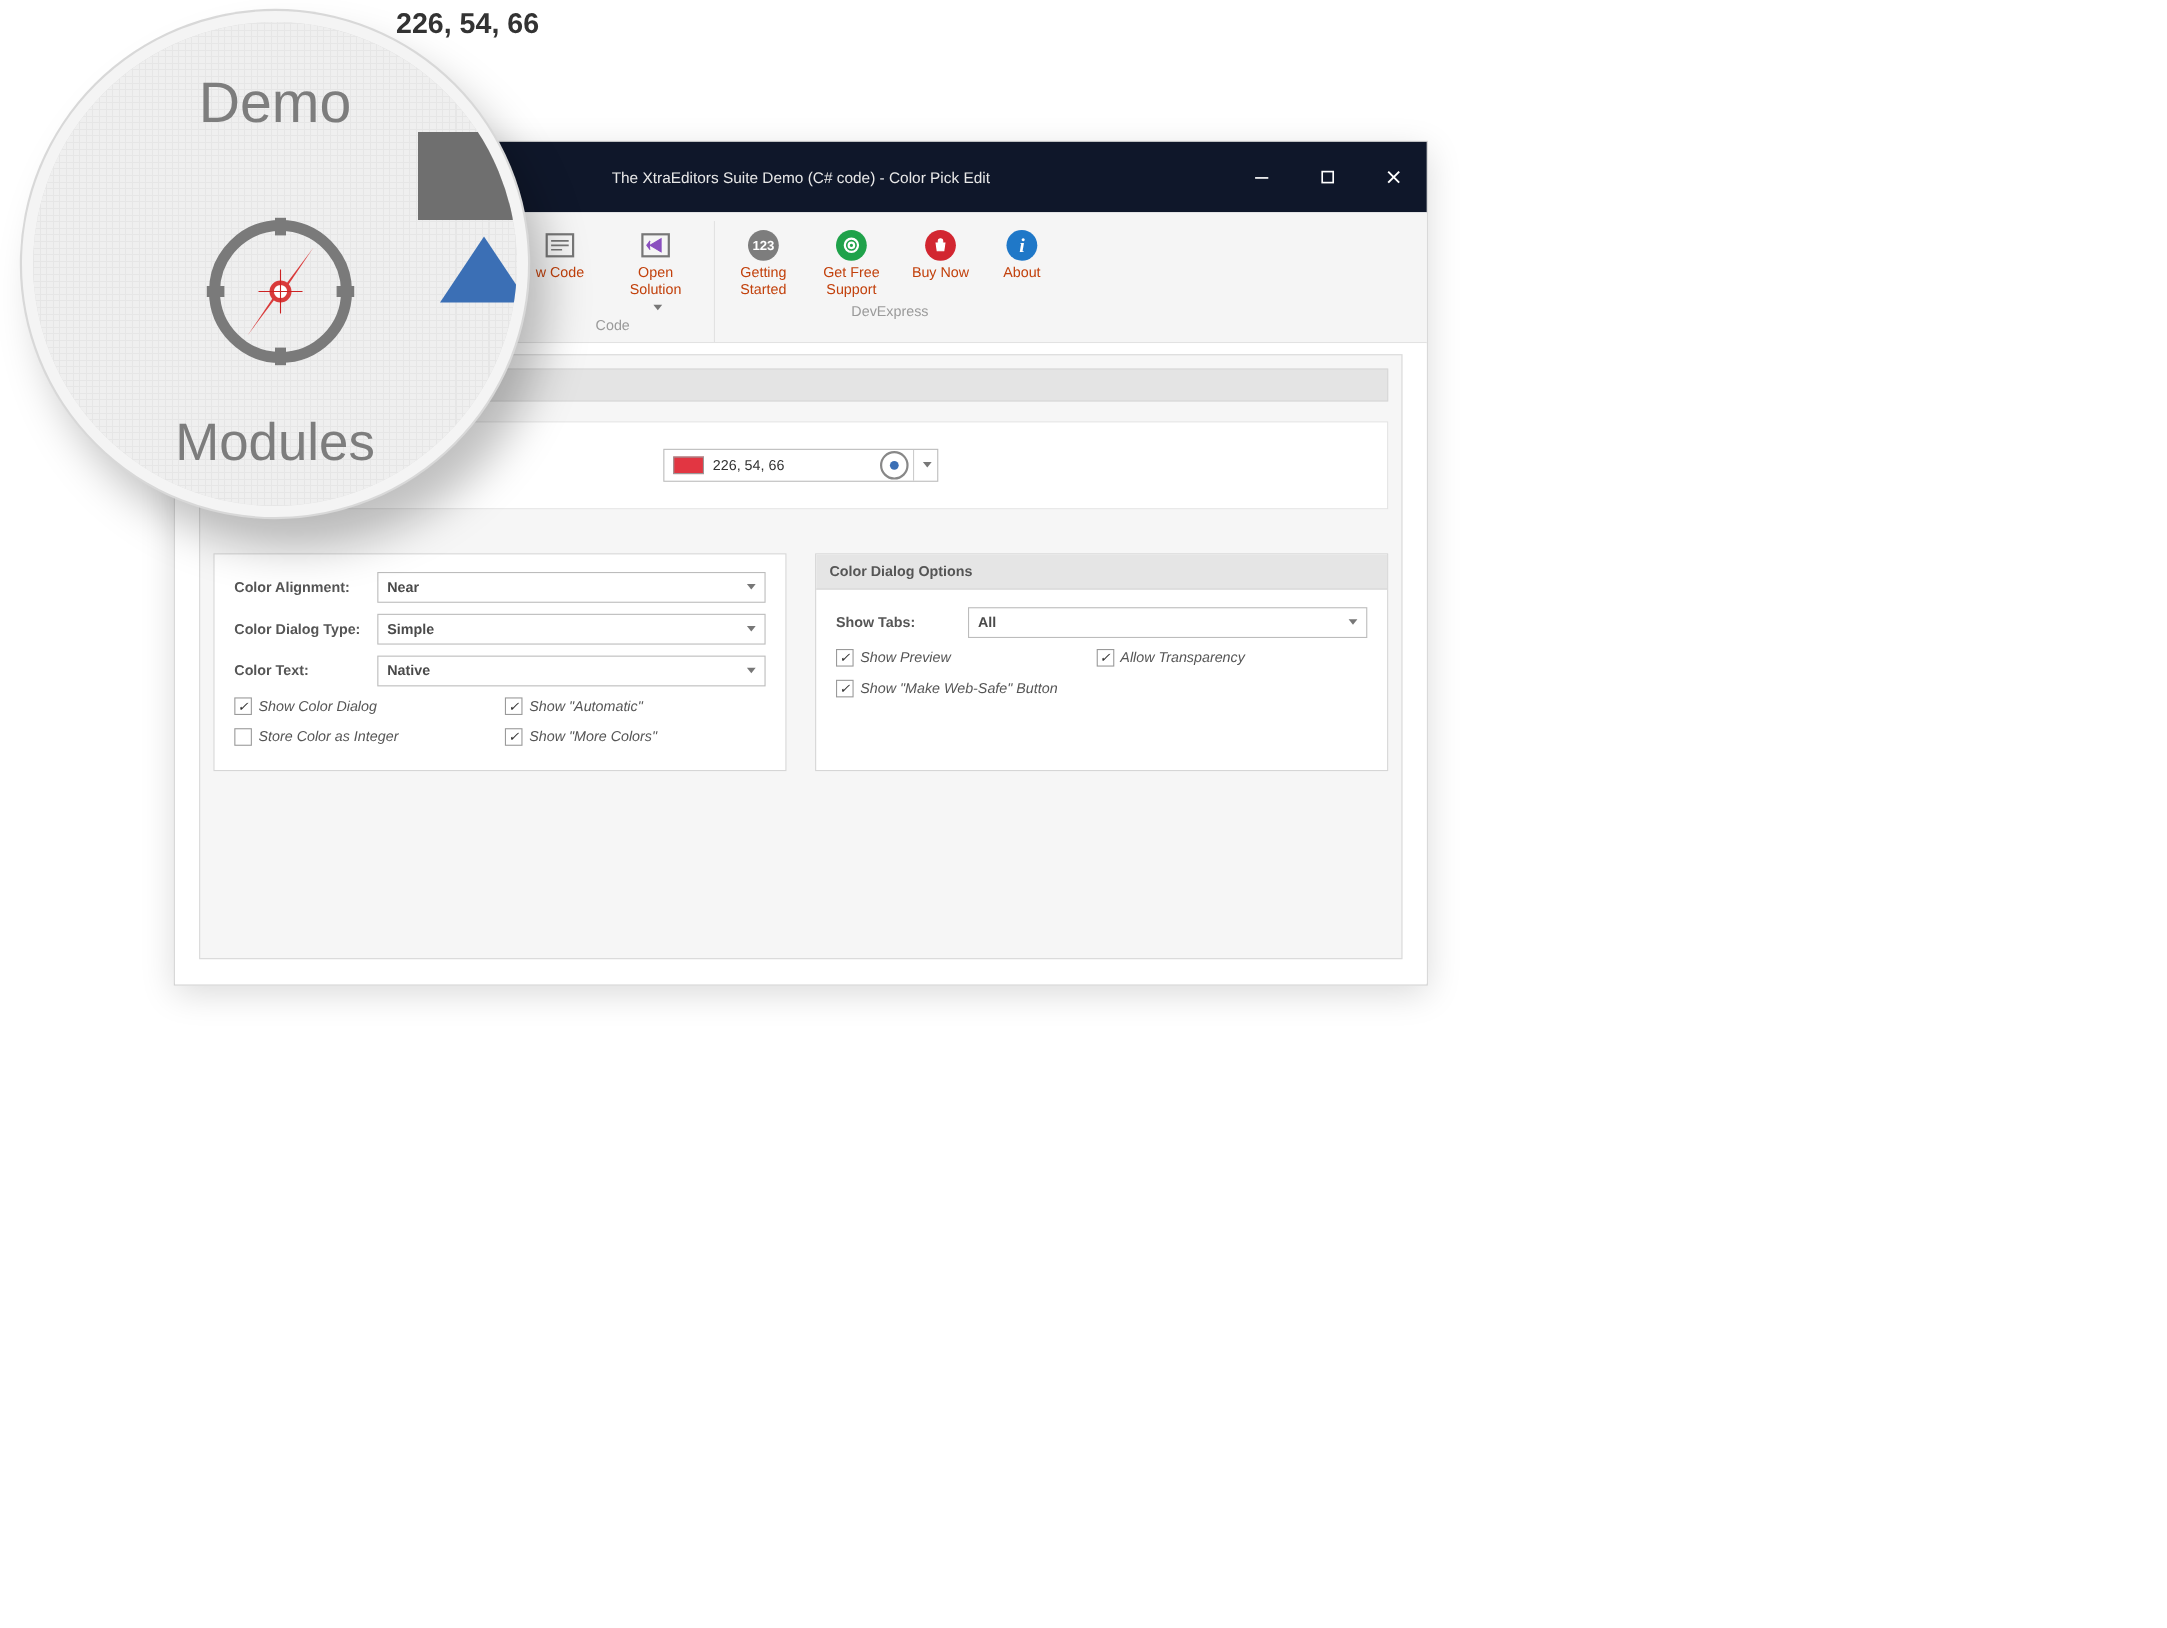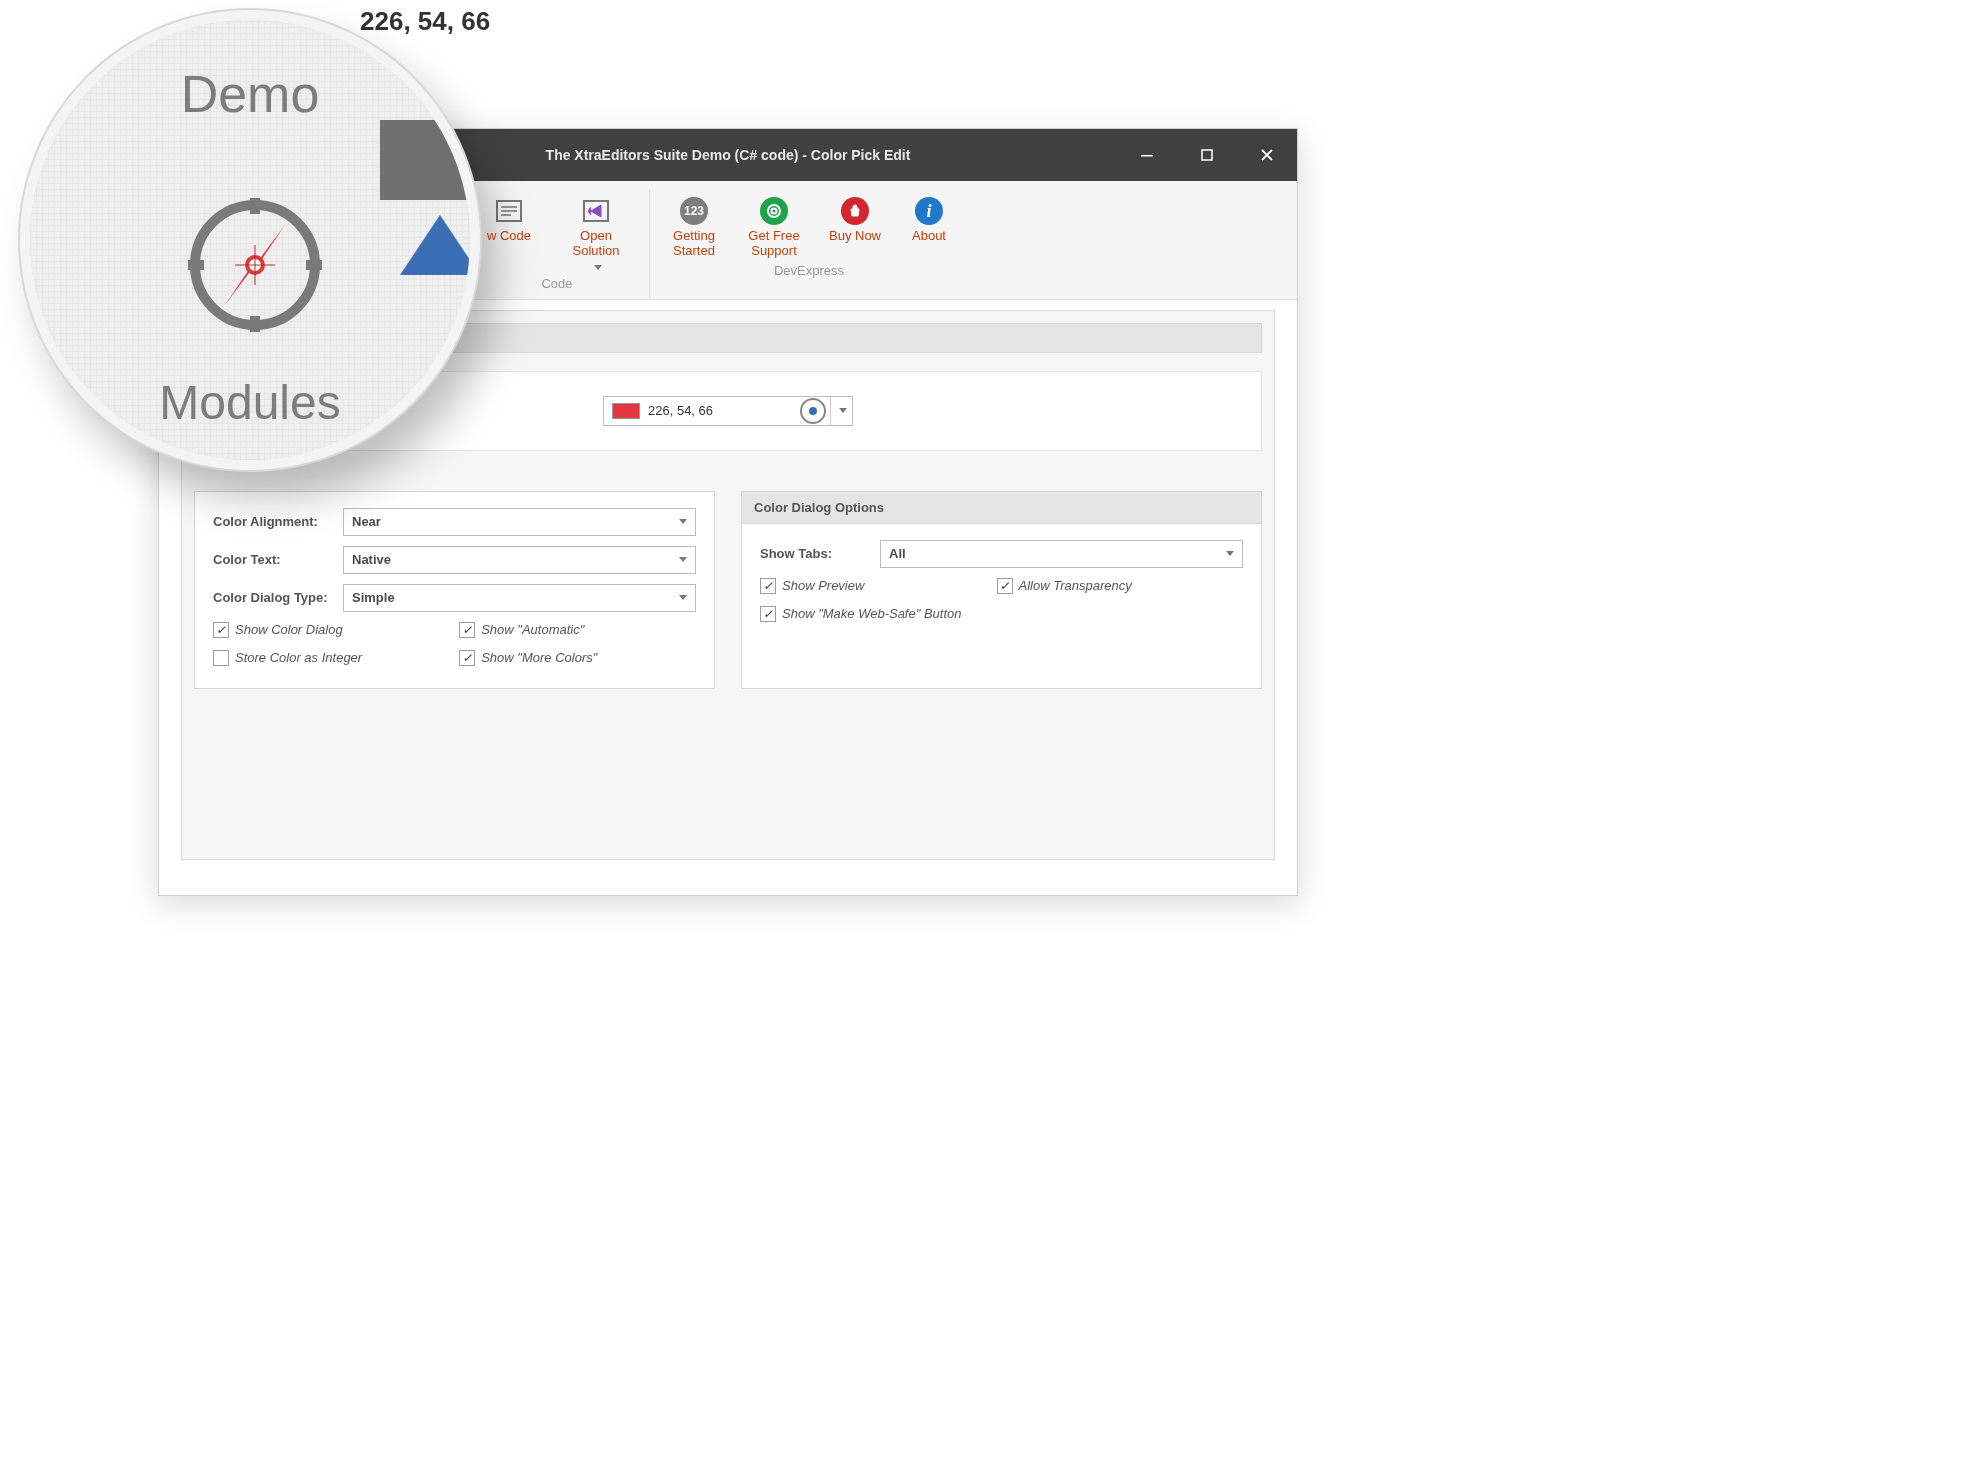--- a/index.html
+++ b/index.html
@@ -20,27 +20,26 @@
     left: 158px;
     top: 128px;
     width: 1140px;
     height: 768px;
     background: #ffffff;
     border: 1px solid #d0d0d0;
     box-shadow: 0 8px 30px rgba(0,0,0,.15);
   }
 
   .titlebar {
-    height: 52px;
-    background: #404040;
+    height: 64px;
+    background: #0f172a;
     color: #e8e8e8;
     display: flex;
     align-items: center;
     font-size: 14px;
-    font-weight: bold;
   }
   .titlebar-title {
     position: absolute;
     left: 0; right: 0;
     text-align: center;
     pointer-events: none;
   }
   .titlebar-buttons {
     margin-left: auto;
     display: flex;
@@ -352,30 +351,30 @@
         <div class="card">
           <div class="card-body">
             <div class="frow">
               <label>Color Alignment:</label>
               <div class="select">
                 <span>Near</span>
                 <span class="caret-down"></span>
               </div>
             </div>
             <div class="frow">
+              <label>Color Dialog Type:</label>
+              <div class="select">
+                <span>Simple</span>
+                <span class="caret-down"></span>
+              </div>
+            </div>
+            <div class="frow">
               <label>Color Text:</label>
               <div class="select">
                 <span>Native</span>
-                <span class="caret-down"></span>
-              </div>
-            </div>
-            <div class="frow">
-              <label>Color Dialog Type:</label>
-              <div class="select">
-                <span>Simple</span>
                 <span class="caret-down"></span>
               </div>
             </div>
             <div class="checks">
               <div class="check" style="width:46%">
                 <div class="cbox checked"></div>
                 <span>Show Color Dialog</span>
               </div>
               <div class="check" style="width:46%">
                 <div class="cbox checked"></div>

